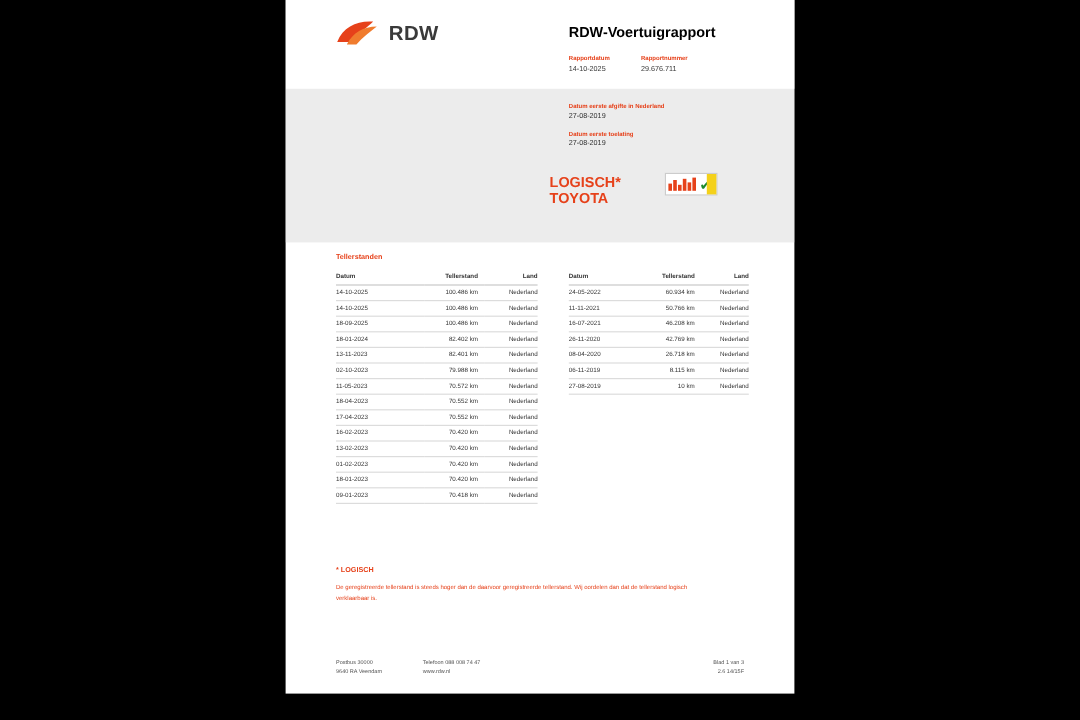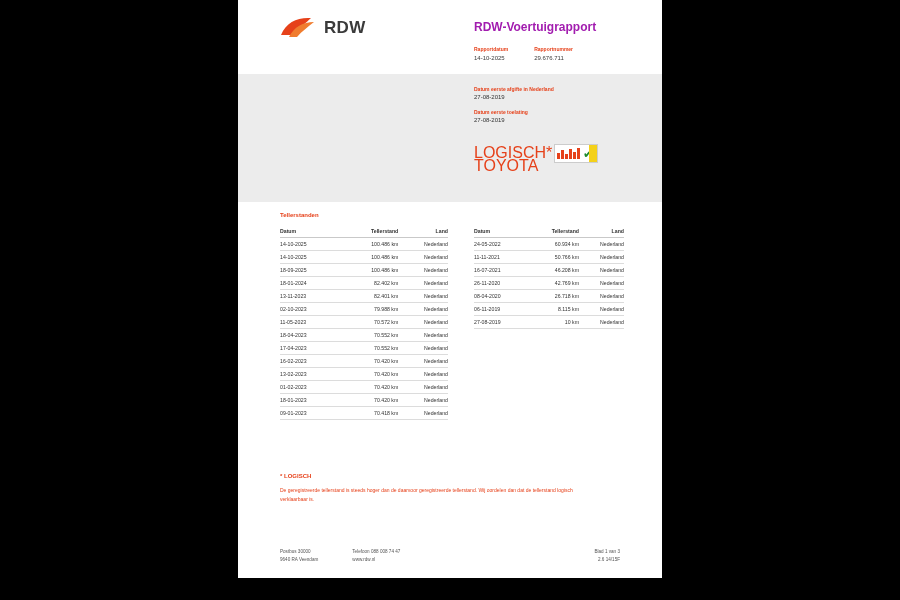--- a/index.html
+++ b/index.html
@@ -48,21 +48,21 @@
     font-weight: bold;
     color: #3a3a3a;
     letter-spacing: 0.3px;
   }
   .report-title {
     position: absolute;
     left: 236px;
     top: 20px;
     font-size: 12px;
     font-weight: bold;
-    color: #a21caf;
+    color: #000000;
   }
   .meta-row {
     position: absolute;
     left: 236px;
     top: 46px;
     display: flex;
   }
   .meta-block { margin-right: 26px; }
   .meta-label {
     font-size: 5px;
@@ -106,24 +106,24 @@
     color: #333333;
     margin-bottom: 9px;
   }
   .f-value-sm {
     font-size: 6px;
     color: #333333;
     margin-bottom: 9px;
   }
   .verdict {
     position: absolute;
-    left: 236px;
+    left: 220px;
     top: 146px;
-    font-size: 16px;
-    font-weight: normal;
+    font-size: 12px;
+    font-weight: bold;
     color: #e6411a;
     line-height: 13px;
   }
   .naw-badge {
     position: absolute;
     left: 316px;
     top: 144px;
     width: 44px;
     height: 19px;
     background: #ffffff;

